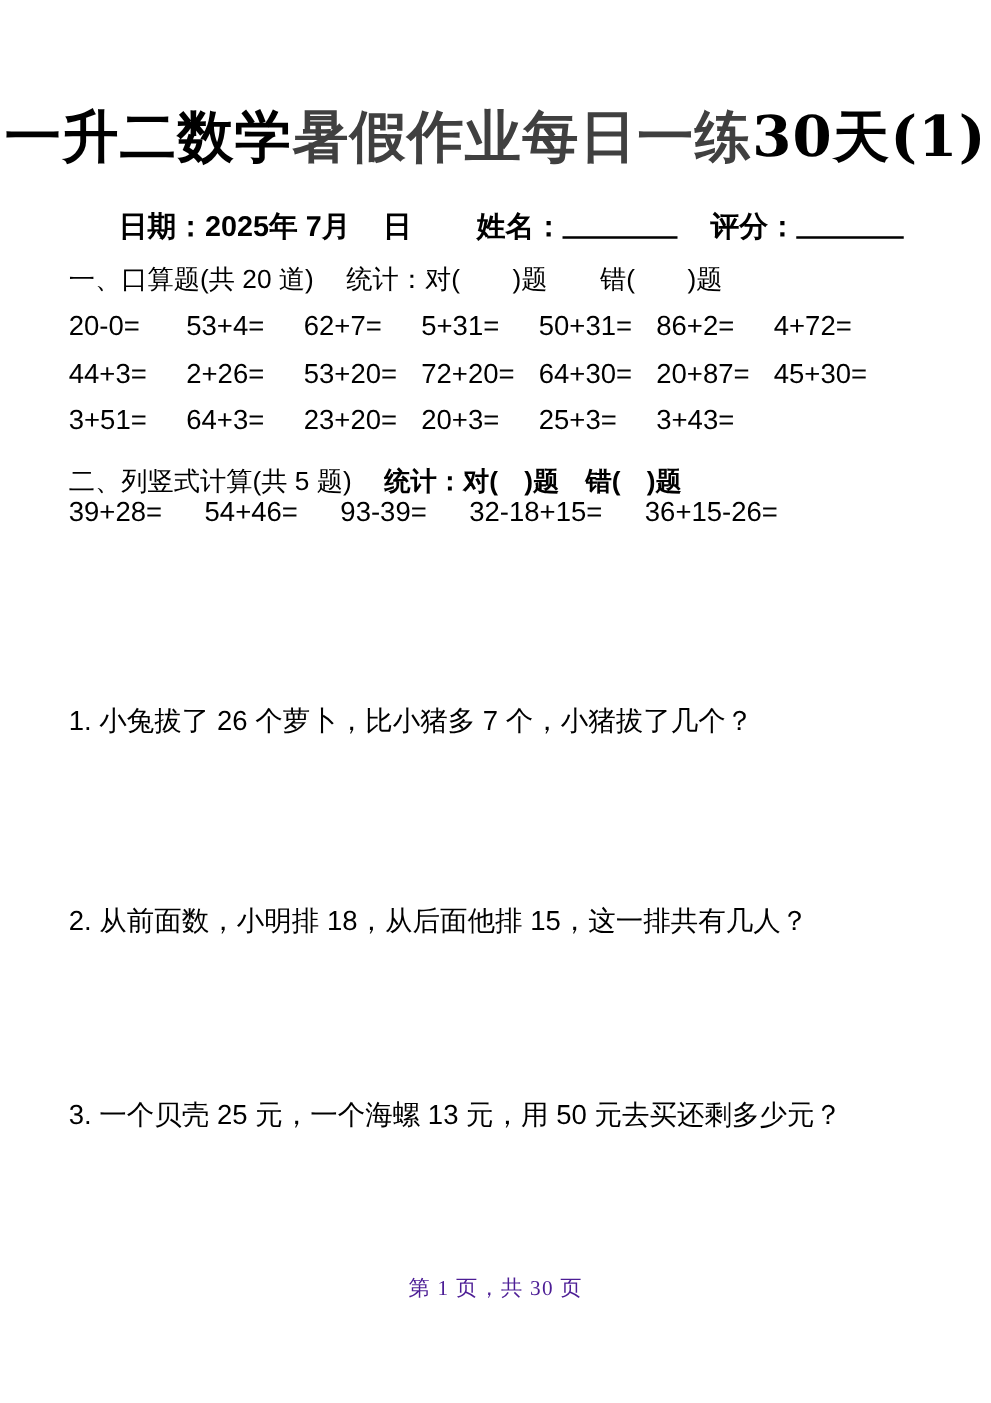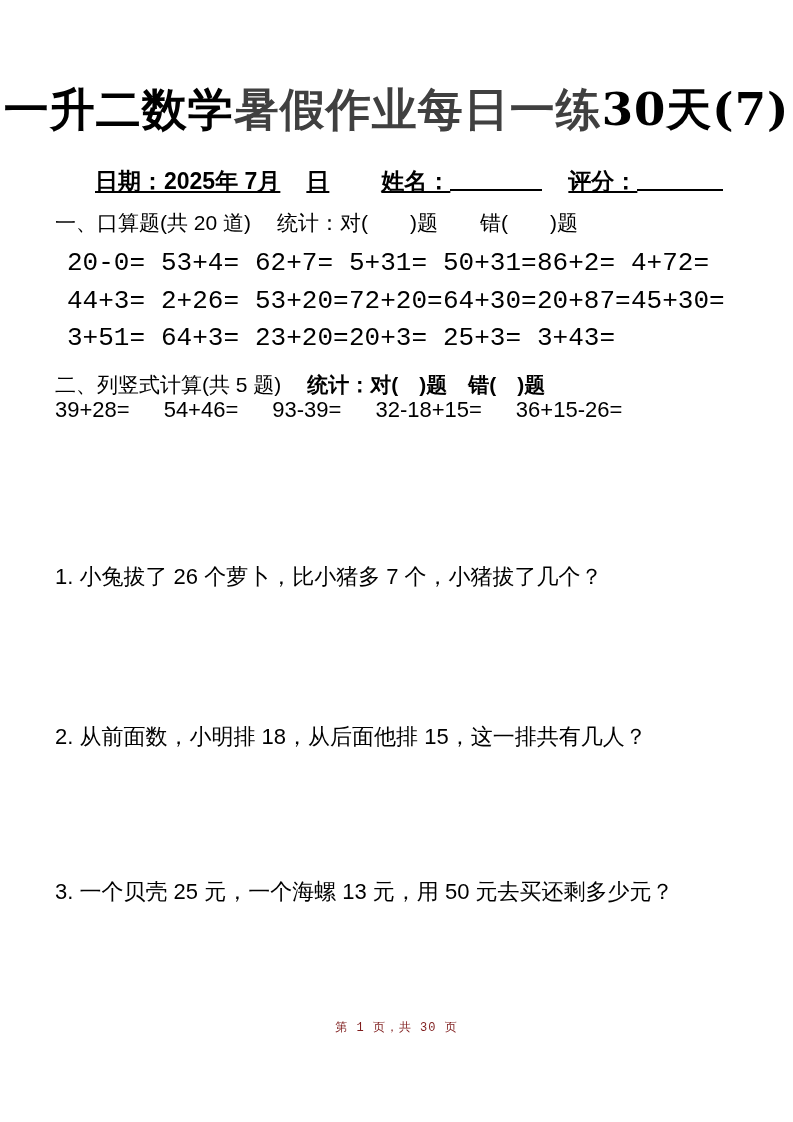--- a/index.html
+++ b/index.html
@@ -19,21 +19,21 @@
     font-weight:900;
     font-size:45px;
     line-height:1.15;
     letter-spacing:1px;
     white-space:nowrap;
   }
   .title .red { color:#404040; }
   
   .date-line {
     position:absolute; top:166px; left:95px; right:40px;
-    font-size:23px; font-weight:700; white-space:nowrap;text-decoration:underline;
+    font-size:23px; font-weight:700; white-space:nowrap;
   }
   .day-char  { margin-left:26px; }
   .name-label  { margin-left:52px; }
   .score-label { margin-left:26px; }
   .blank-line {
     display:inline-block; width:92px; height:0;
     border-bottom:2px solid #000;
     vertical-align:baseline;
     transform:translateY(2px);
   }
@@ -43,24 +43,23 @@
     position:absolute; left:55px;
     font-size:21px; white-space:nowrap;
   }
   .sec-head .stats { margin-left:26px; }
   .sec-head .stats.bold { font-weight:700; }
   .sec1-head { top:209px; }
   .sec2-head { top:371px; }
   .sec3-head { top:528px; }
   
   .oral-row {
-    position:absolute; left:67px;
+    position:absolute; left:55px;
     display:flex;
-    font-size:26px;
-    font-family:Liberation Mono, monospace;
+    font-size:22px;
   }
   .oral-cell { display:inline-block; width:94px; white-space:nowrap; }
   .oral-row1 { top:248px; }
   .oral-row2 { top:286px; }
   .oral-row3 { top:323px; }
   
   .vert-row {
     position:absolute; top:397px; left:55px;
     display:flex; gap:34px;
     font-size:22px; white-space:nowrap;
@@ -70,32 +69,32 @@
     position:absolute; left:55px; right:40px;
     font-size:22px; white-space:nowrap;
   }
   .wp1 { top:562px; }
   .wp2 { top:722px; }
   .wp3 { top:877px; }
   
   .footer {
     position:absolute; top:1019px; left:0; right:0;
     text-align:center;
-    font-family:Liberation Mono, monospace;
-    font-size:12px; color:#7f1d1d;
+    font-family:Liberation Serif, serif;
+    font-size:17px; color:#4c1d95;
     letter-spacing:1px;
   }
 </style>
 </head>
 <body>
 
 <div class="page">
 
   <div class="title">
-    <span>一升二数学</span><span class="red">暑假作业每日一练</span><span>30天(7)</span>
+    <span>一升二数学</span><span class="red">暑假作业每日一练</span><span>30天(1)</span>
   </div>
 
   <div class="date-line">
     <span>日期：2025年 7月</span><span class="day-char">日</span><span class="name-label">姓名：</span><span class="blank-line"></span><span class="score-label">评分：</span><span class="blank-line score"></span>
   </div>
 
   <div class="sec-head sec1-head">
     <span>一、口算题(共 20 道)</span><span class="stats">统计：对(　　)题　　错(　　)题</span>
   </div>
 

